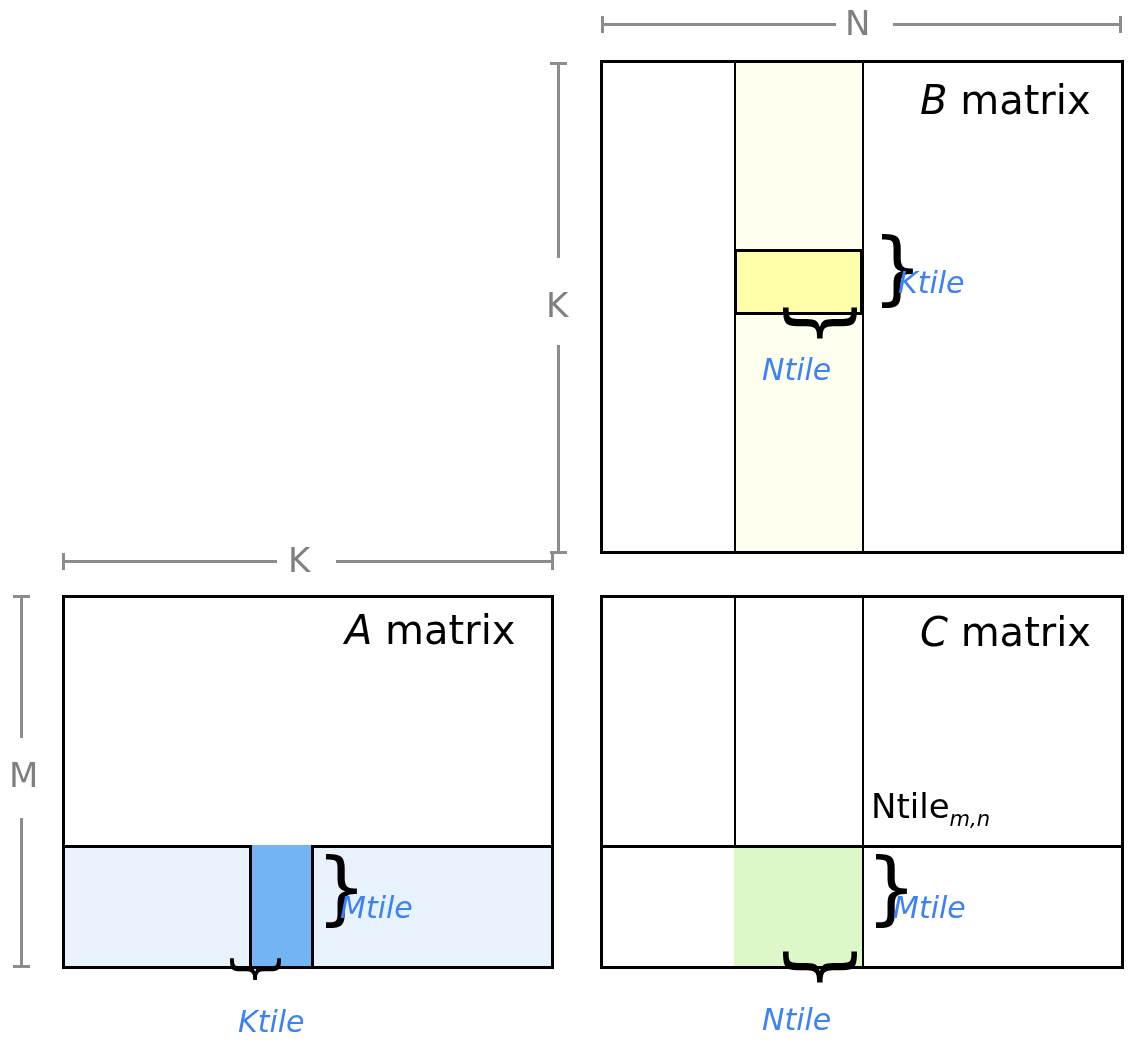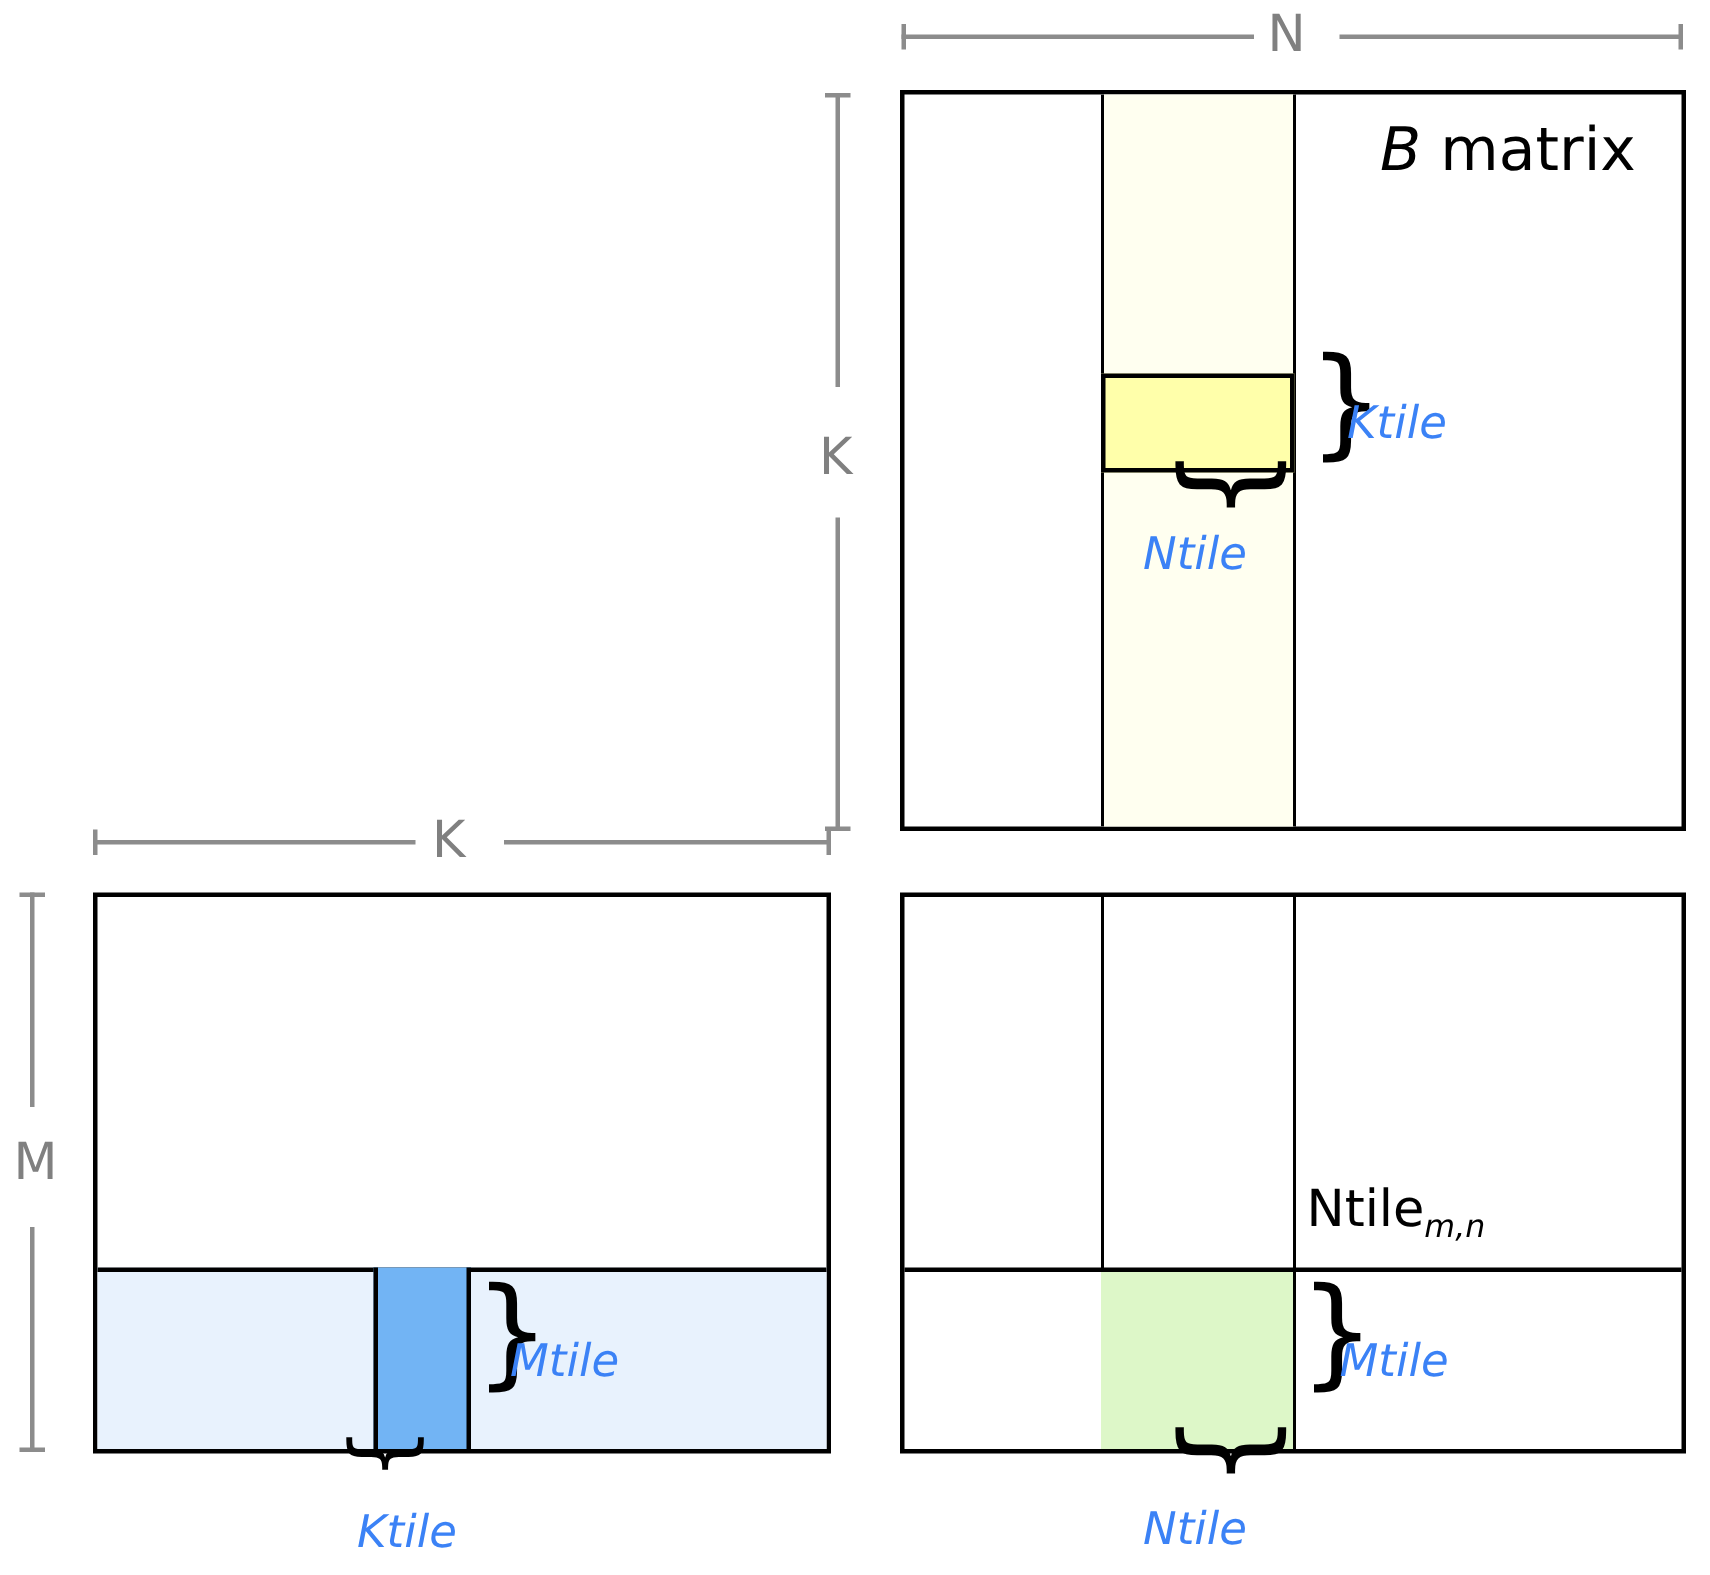--- a/index.html
+++ b/index.html
@@ -174,36 +174,42 @@
   </div>
 
   <div class="matrix-box" style="left:62px; top:595px; width:492px; height:374px;">
 
     <div class="fill-region" style="left:0px; top:247px; width:486px; height:121px; background:#e8f2fd;"></div>
 
     <div class="hairline-h" style="left:0px; top:247px; width:486px;"></div>
 
     <div class="fill-region" style="left:184px; top:247px; width:65px; height:121px; background:#72b4f4; border-left:3px solid #000000; border-right:3px solid #000000;"></div>
   </div>
+  <div class="matrix-title" style="left:345px; top:610px;">
+    <span class="mt-ital">A</span><span> matrix</span>
+  </div>
 
   <div class="brace brace-v" style="left:316px; top:848px;">}</div>
   <div class="tile-label" style="left:340px; top:893px;">Mtile</div>
 
   <div class="brace brace-h" style="left:240px; top:941px; transform:rotate(90deg); font-size:56px;">}</div>
   <div class="tile-label" style="left:238px; top:1007px;">Ktile</div>
 
   <div class="matrix-box" style="left:600px; top:595px; width:524px; height:374px;">
 
     <div class="hairline-v" style="left:131px; top:0px; height:368px;"></div>
     <div class="hairline-v" style="left:259px; top:0px; height:368px;"></div>
 
     <div class="hairline-h" style="left:0px; top:247px; width:518px;"></div>
 
     <div class="fill-region" style="left:131px; top:250px; width:128px; height:118px; background:#ddf7c8;"></div>
   </div>
+  <div class="matrix-title" style="left:920px; top:612px;">
+    <span class="mt-ital">C</span><span> matrix</span>
+  </div>
 
   <div class="block-label" style="left:871px; top:789px;">
     <span>Ntile</span><sub>m,n</sub>
   </div>
 
   <div class="brace brace-v" style="left:866px; top:848px;">}</div>
   <div class="tile-label" style="left:893px; top:893px;">Mtile</div>
 
   <div class="brace brace-h" style="left:798px; top:927px; transform:rotate(90deg);">}</div>
   <div class="tile-label" style="left:762px; top:1005px;">Ntile</div>

